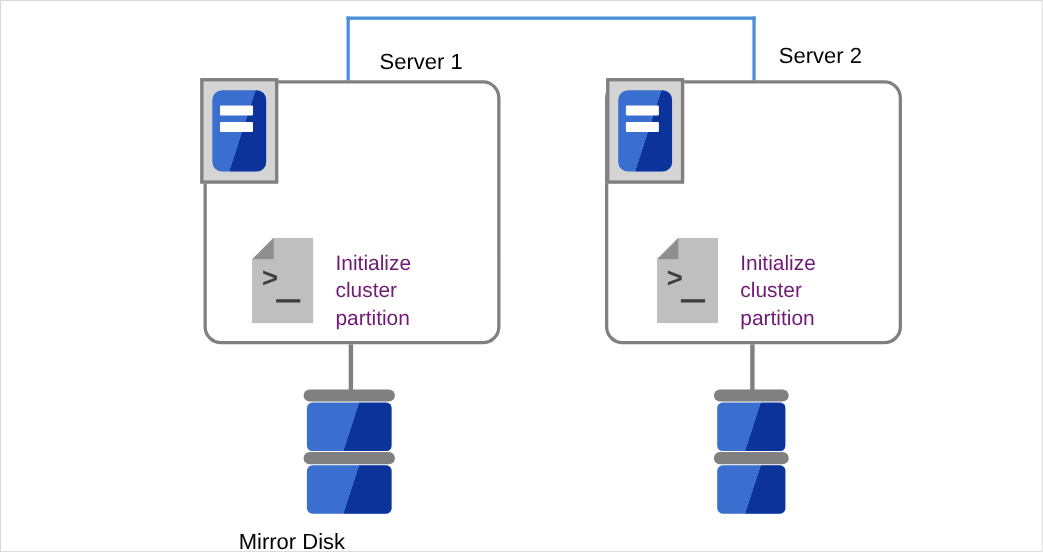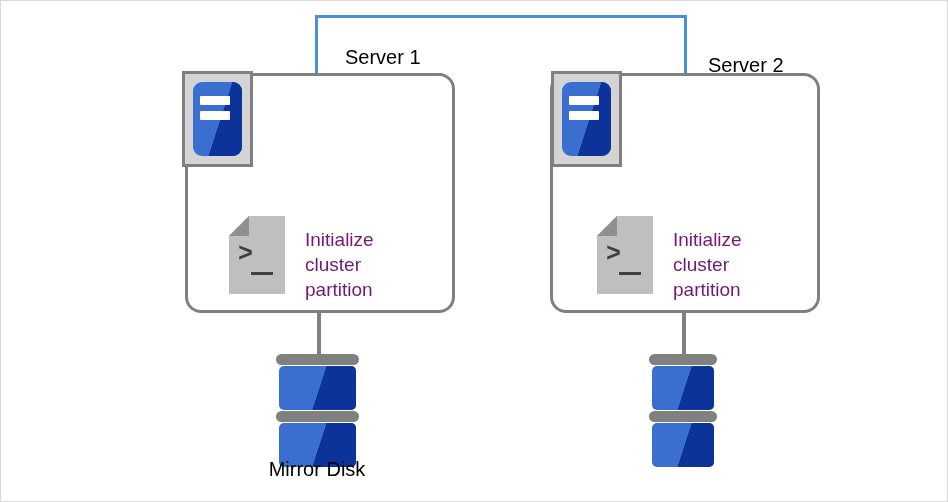--- a/index.html
+++ b/index.html
@@ -173,22 +173,23 @@
   .disk-block-1 { top: 12px; }
   .disk-bar-2   { top: 57px; }
   .disk-block-2 { top: 69px; }
 
   
   .disk-caption {
     position: absolute;
     font-size: 20px;
     color: #000000;
     white-space: nowrap;
-    text-align: center;
+    text-align: left;
     line-height: 1;
+    margin-top: 24px;
   }
 </style>
 </head>
 <body>
 
 <div id="canvas">
 
   <div class="interconnect-seg ic-top"></div>
   <div class="interconnect-seg ic-left"></div>
   <div class="interconnect-seg ic-right"></div>
@@ -224,21 +225,21 @@
       <div class="disk-block-shade"></div>
     </div>
     <div class="disk-bar disk-bar-2"></div>
     <div class="disk-block disk-block-2">
       <div class="disk-block-shade"></div>
     </div>
   </div>
 
   <div class="disk-caption" style="left:216px; top:458px; width:200px;">Mirror Disk</div>
 
-  <div class="node-label" style="left:707px; top:54px;">Server 2</div>
+  <div class="node-label" style="left:707px; top:40px;">Server 2</div>
 
   <div class="server-box" style="left:549px; top:72px; width:270px; height:240px;"></div>
 
   <div class="server-icon" style="left:550px; top:70px; width:71px; height:96px;">
     <div class="server-icon-inner">
       <div class="server-icon-shade"></div>
       <div class="server-led server-led-1"></div>
       <div class="server-led server-led-2"></div>
     </div>
   </div>

